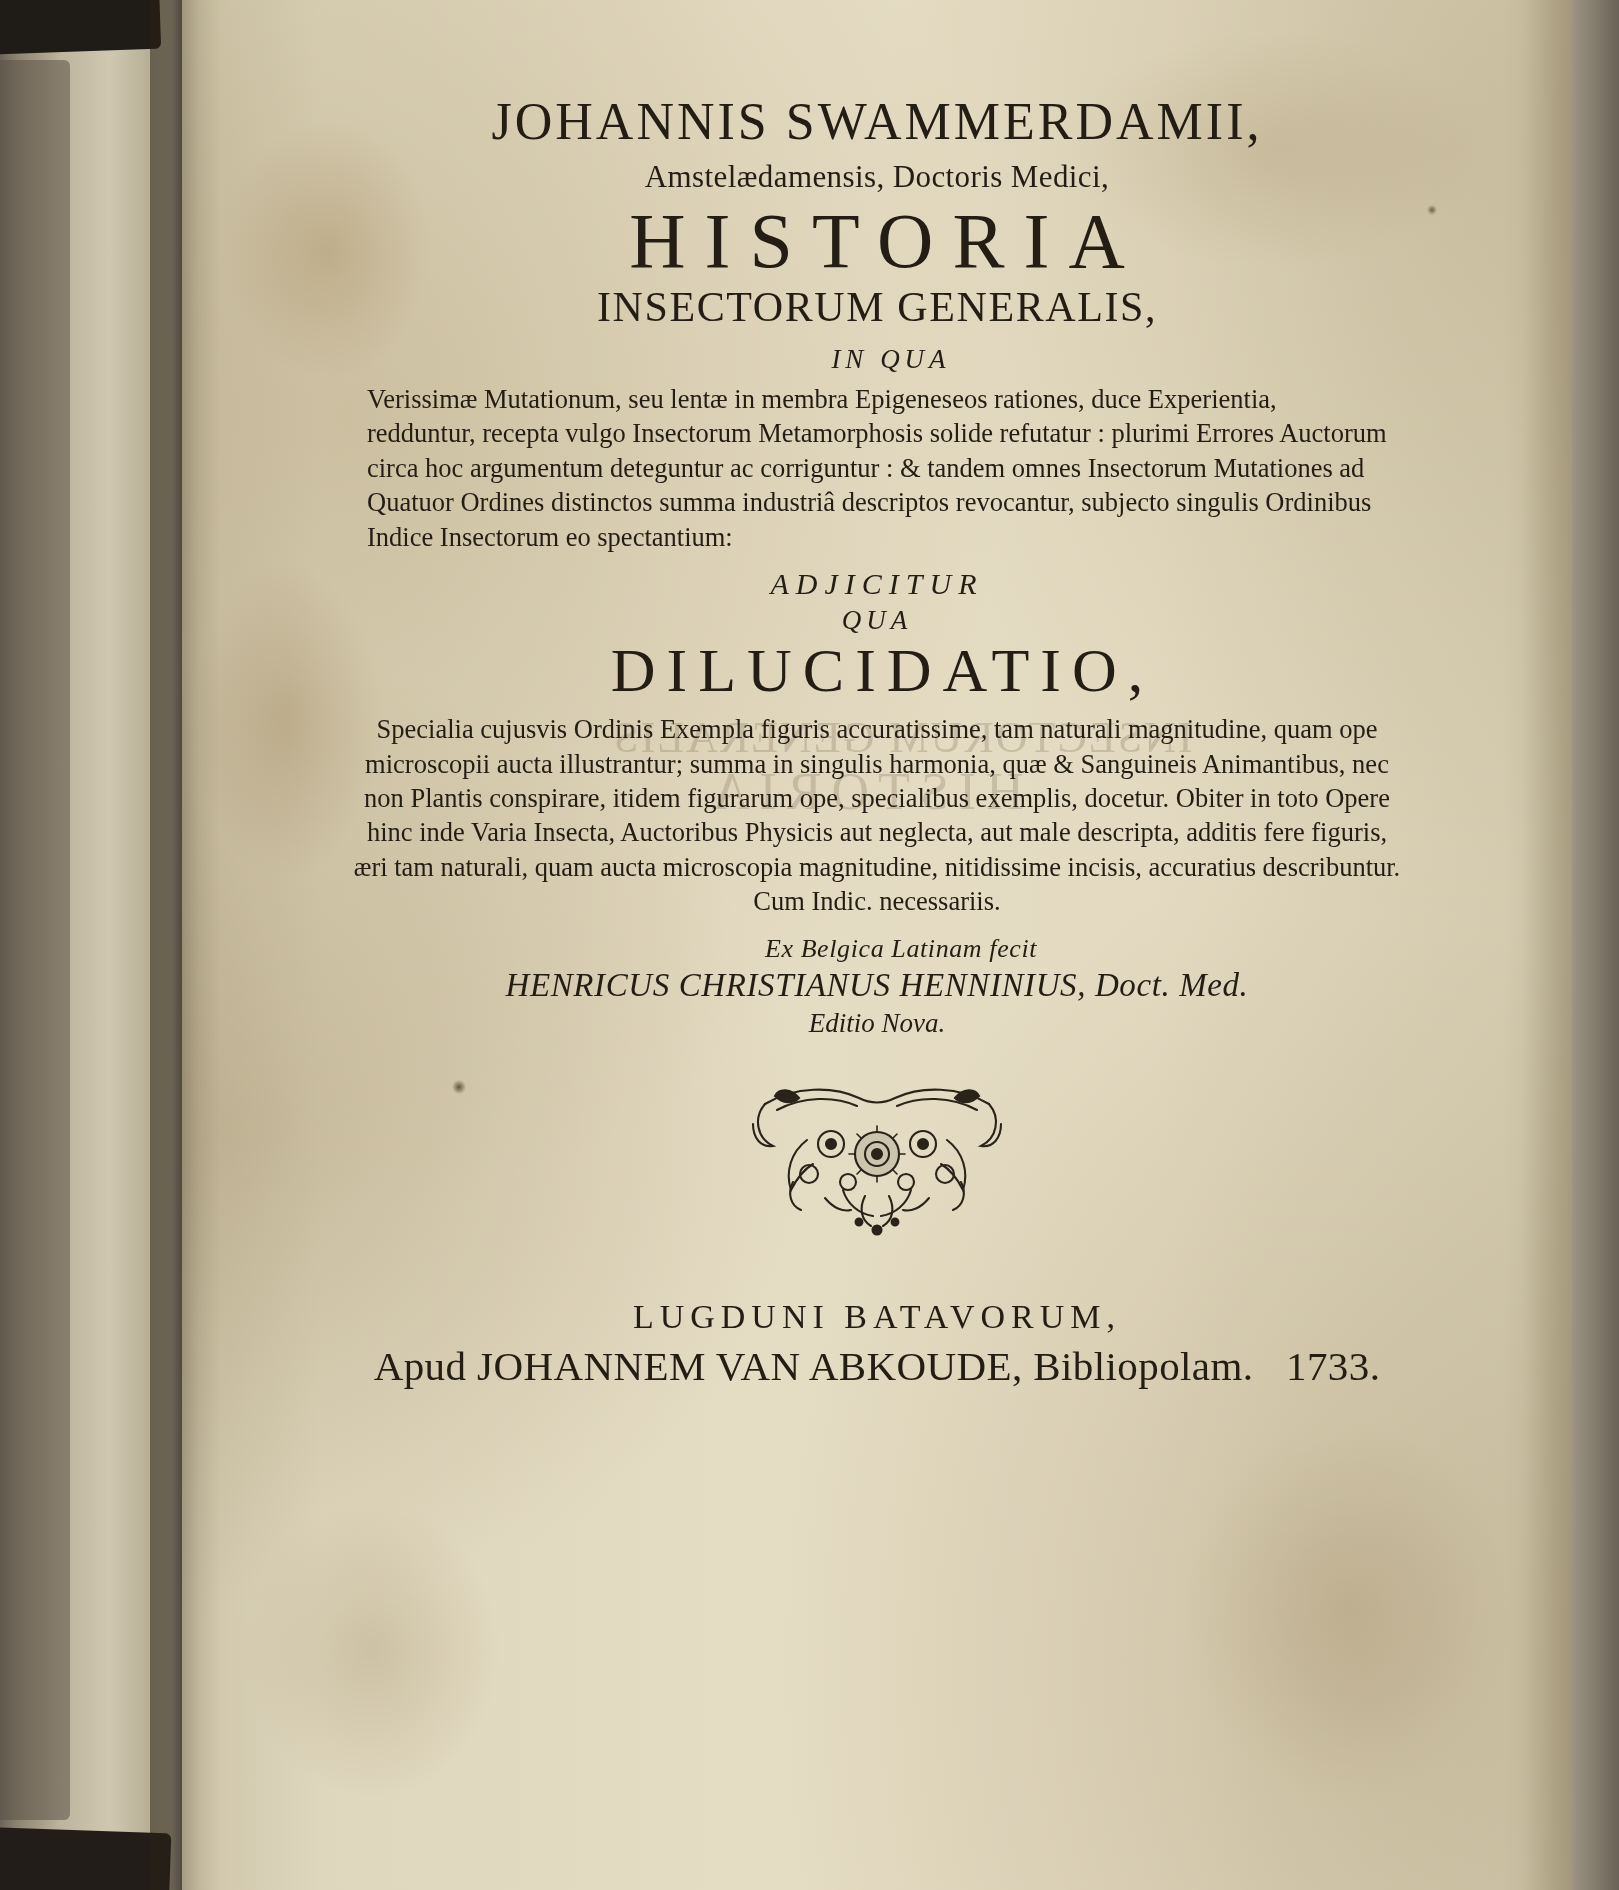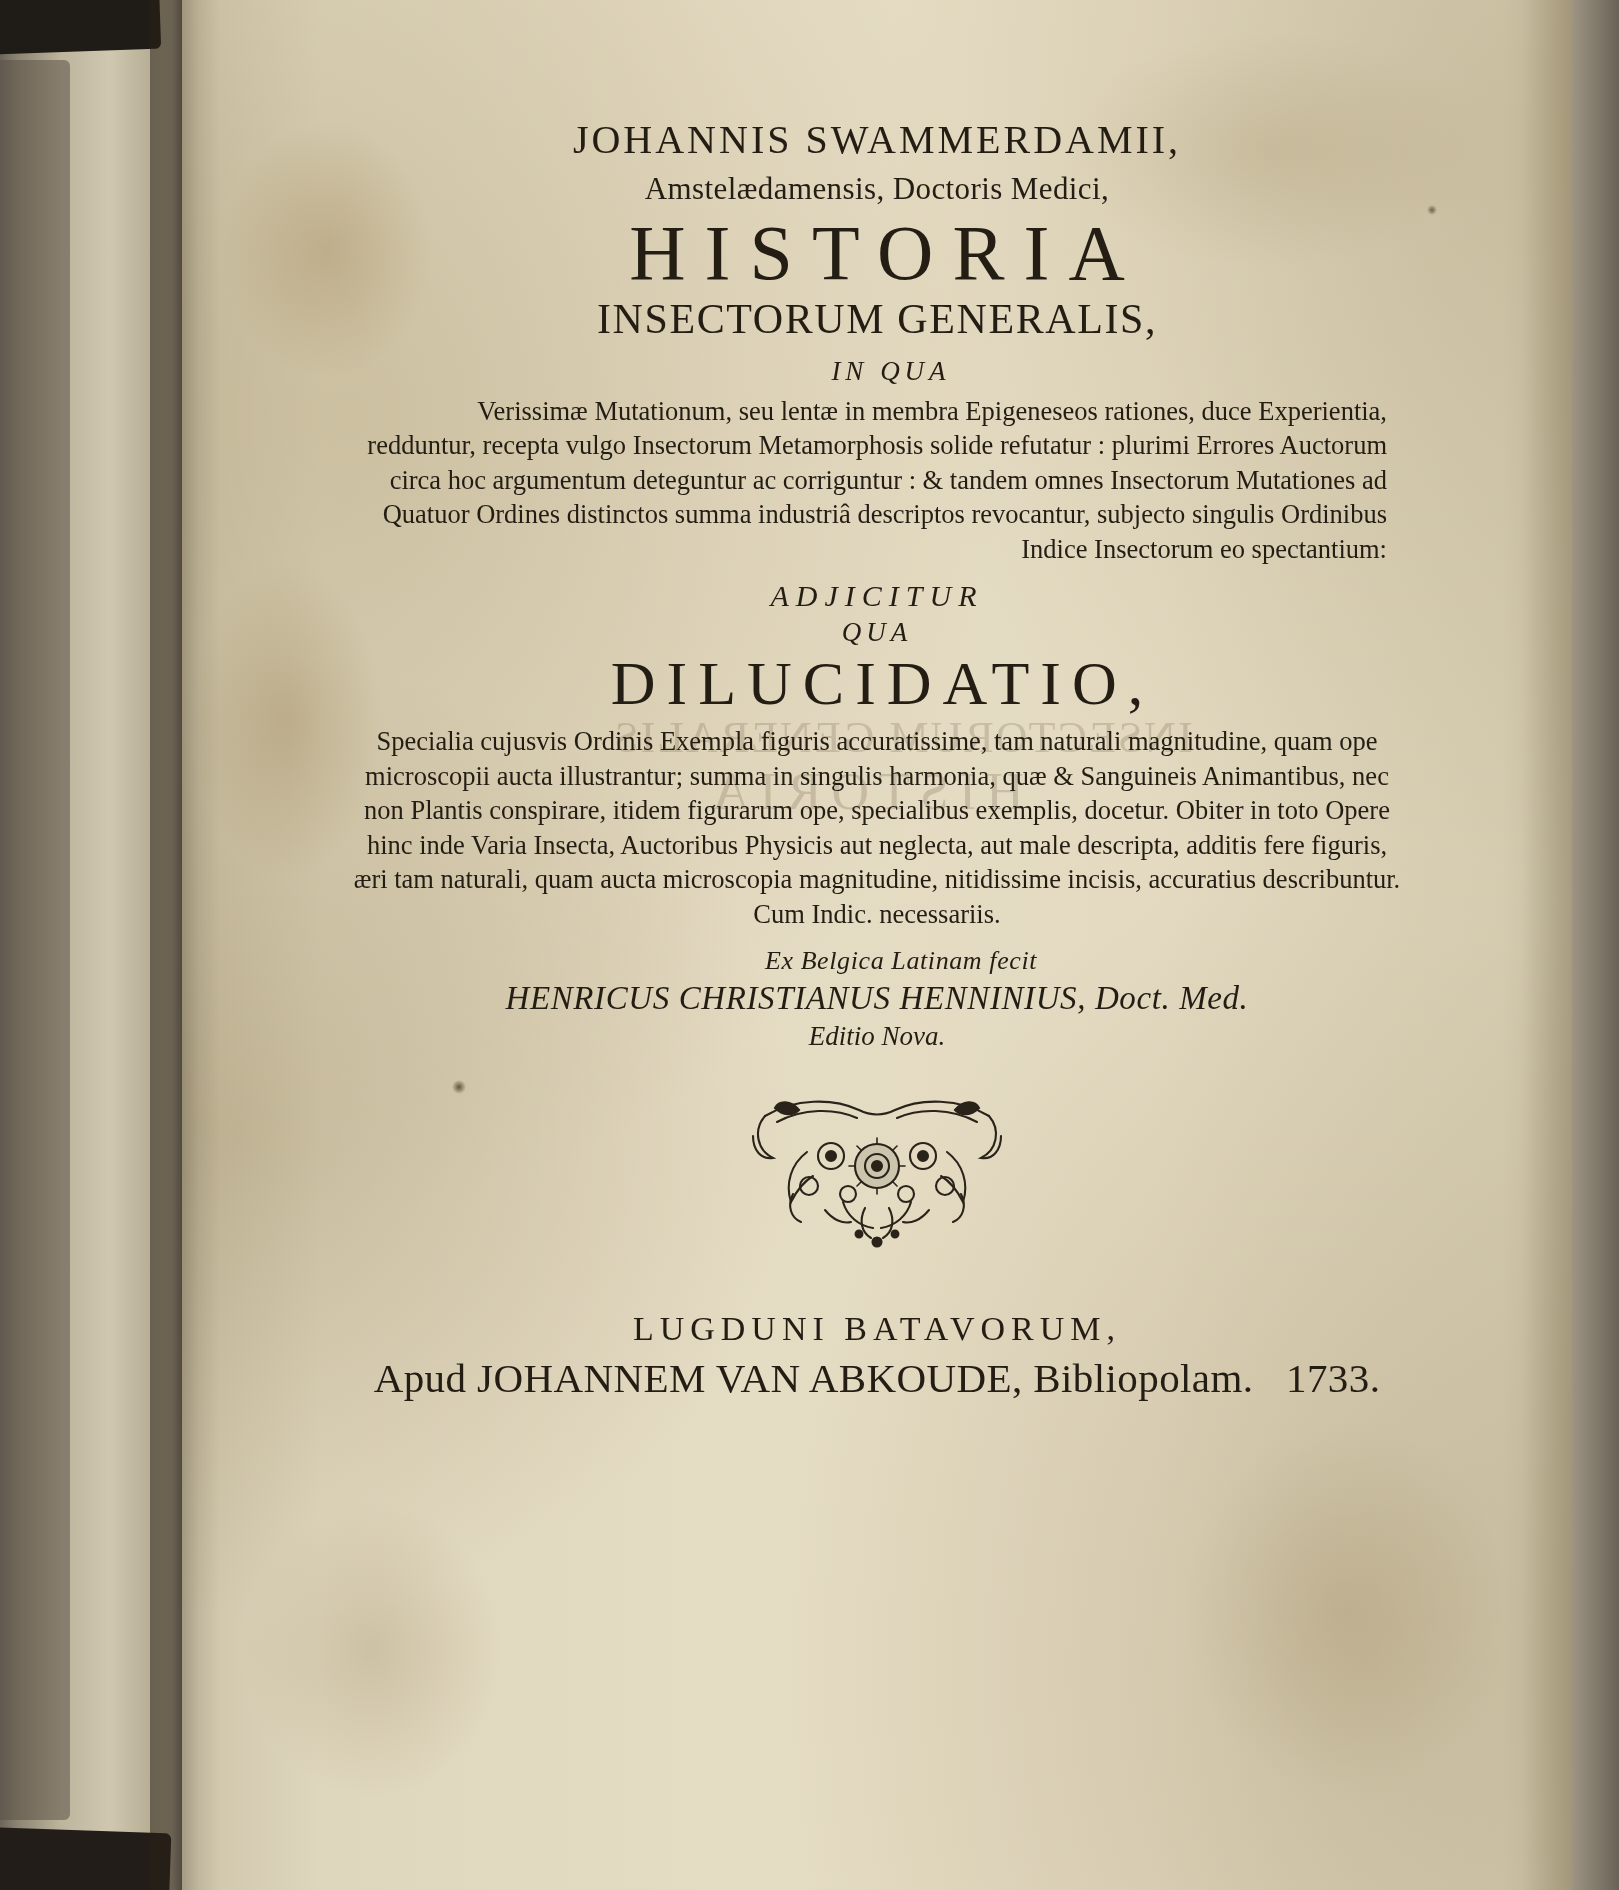--- a/index.html
+++ b/index.html
@@ -85,22 +85,22 @@
   #content {
     position: absolute;
     left: 182px; top: 0;
     width: 1390px; height: 1890px;
     color: #241d14;
     text-align: center;
   }
   .line { line-height: 1.06; }
 
   .author {
-    margin-top: 119px;
-    font-size: 40px;
+    margin-top: 94px;
+    font-size: 52px;
     letter-spacing: 3.0px;
     font-family: "Liberation Serif", serif;
   }
   .author-sub {
     margin-top: 12px;
     font-size: 31px;
     letter-spacing: 0.4px;
   }
   .historia {
     margin-top: 6px;
@@ -119,21 +119,21 @@
     font-size: 27px;
     font-style: italic;
     letter-spacing: 5px;
     padding-left: 28px;
   }
   .para {
     margin: 8px auto 0 auto;
     width: 1020px;
     font-size: 26.5px;
     line-height: 1.30;
-    text-align: right;
+    text-align: left;
   }
   .adjicitur {
     margin-top: 14px;
     font-size: 30px;
     font-style: italic;
     letter-spacing: 7px;
   }
   .dilucidatio {
     margin-top: 4px;
     font-size: 62px;

